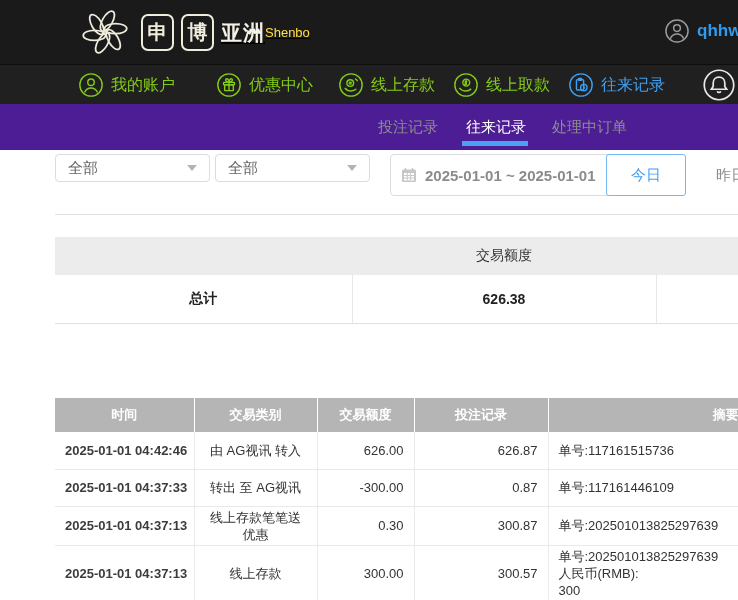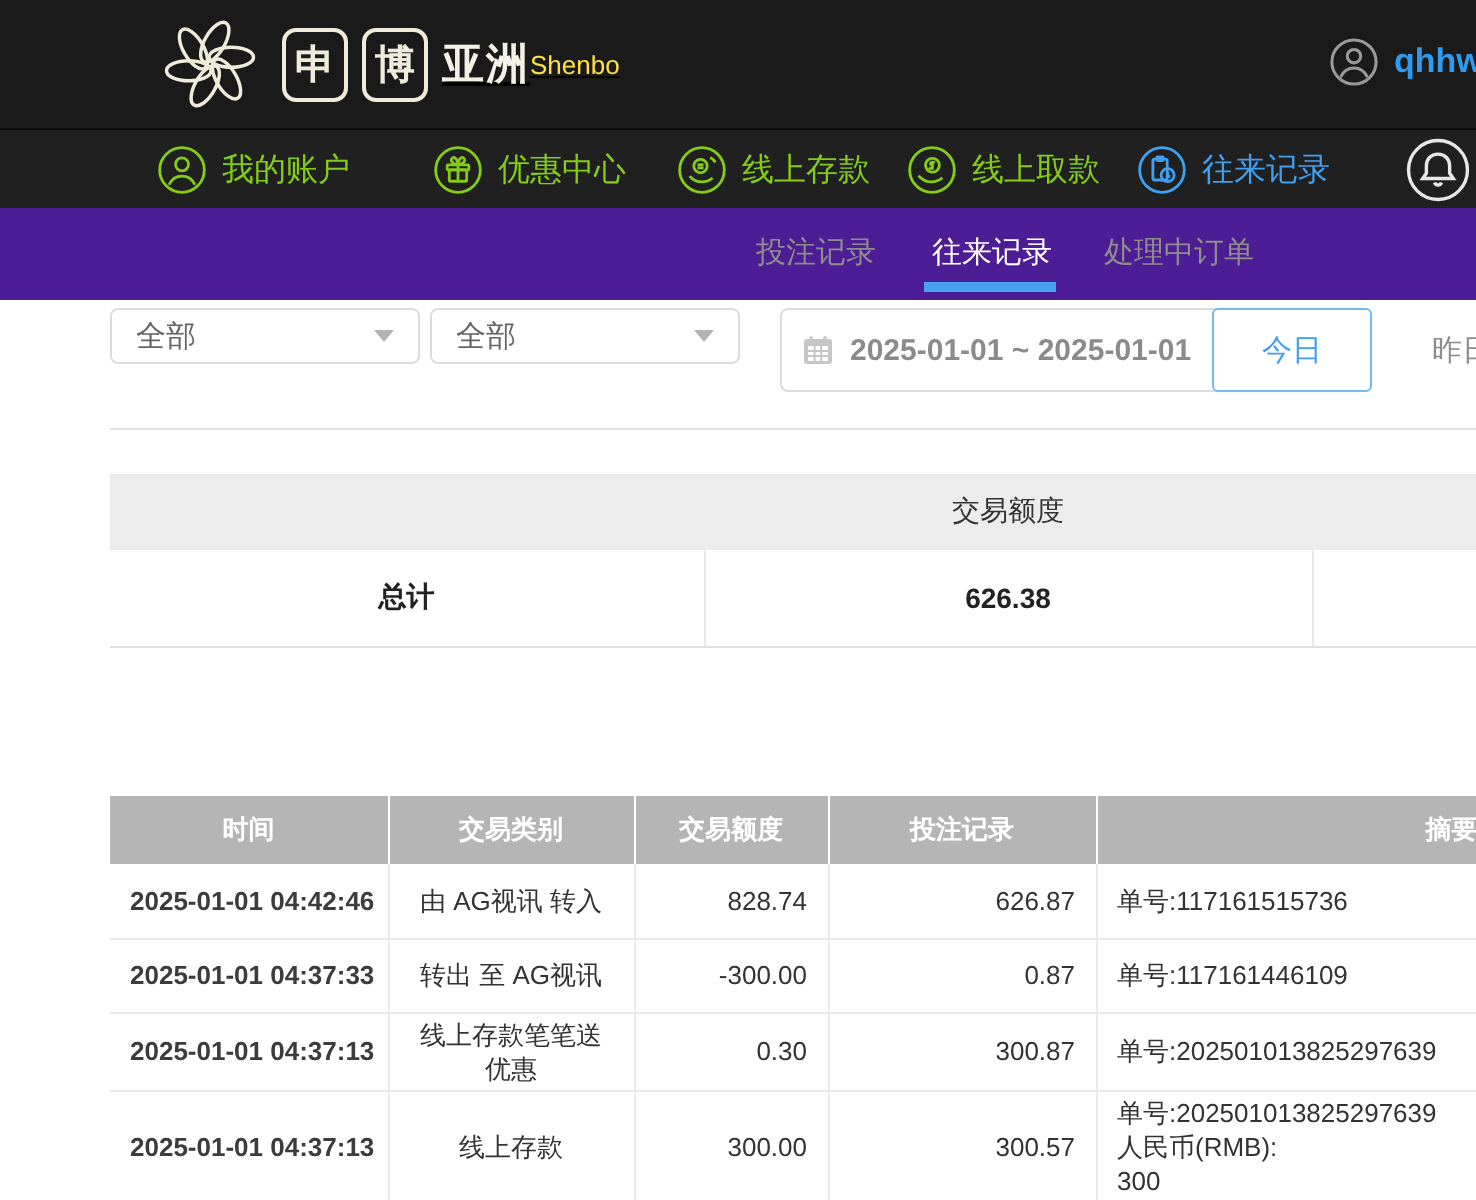--- a/index.html
+++ b/index.html
@@ -239,21 +239,21 @@
       <th>交易类别</th>
       <th>交易额度</th>
       <th>投注记录</th>
       <th>摘要</th>
     </tr>
   </thead>
   <tbody>
     <tr>
       <td class="td-time">2025-01-01 04:42:46</td>
       <td class="td-type">由 AG视讯 转入</td>
-      <td class="td-num">828.74</td>
+      <td class="td-num">626.00</td>
       <td class="td-num">626.87</td>
       <td class="td-summary">单号:117161515736</td>
     </tr>
     <tr>
       <td class="td-time">2025-01-01 04:37:33</td>
       <td class="td-type">转出 至 AG视讯</td>
       <td class="td-num">-300.00</td>
       <td class="td-num">0.87</td>
       <td class="td-summary">单号:117161446109</td>
     </tr>

